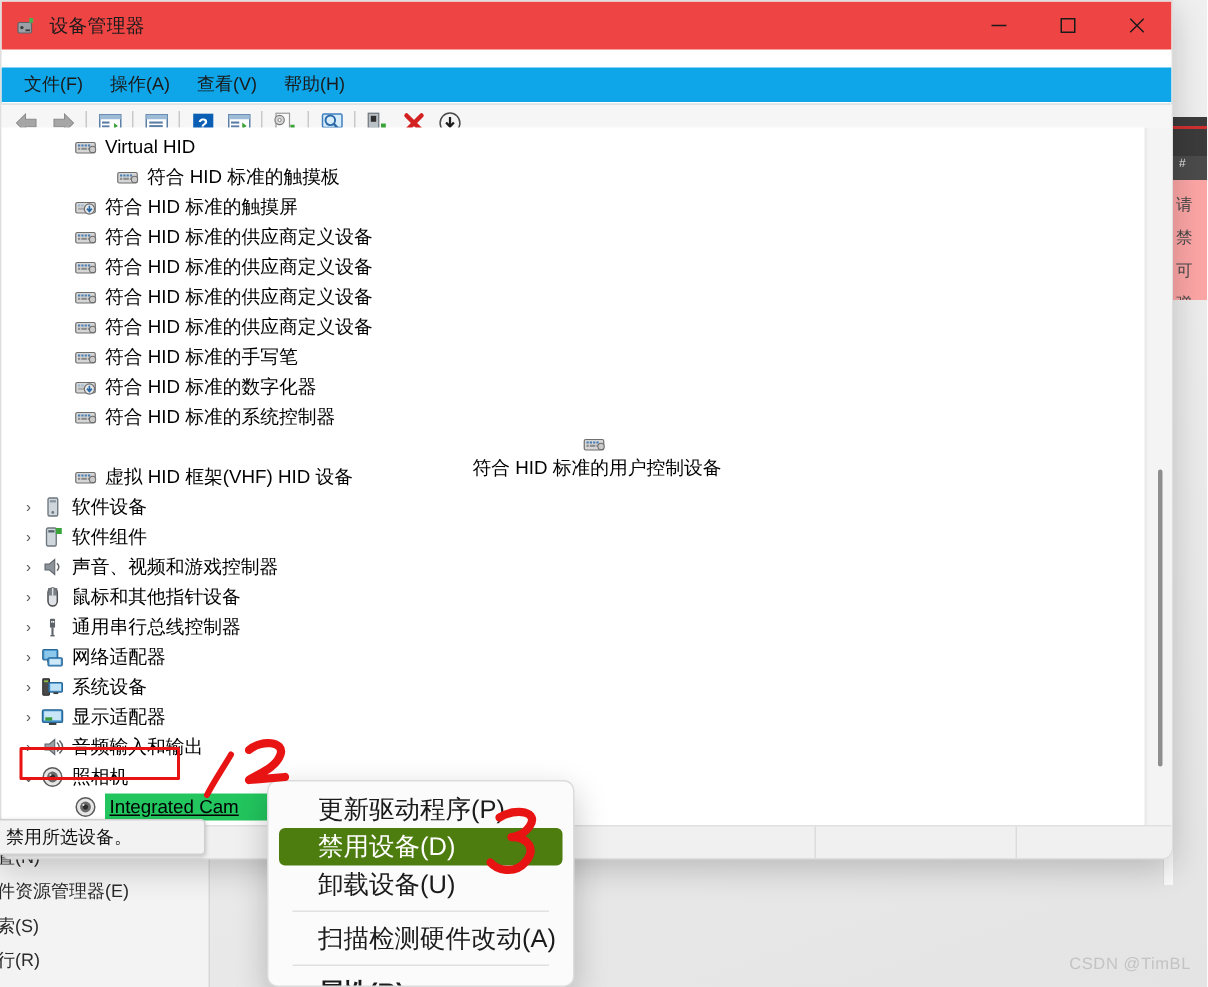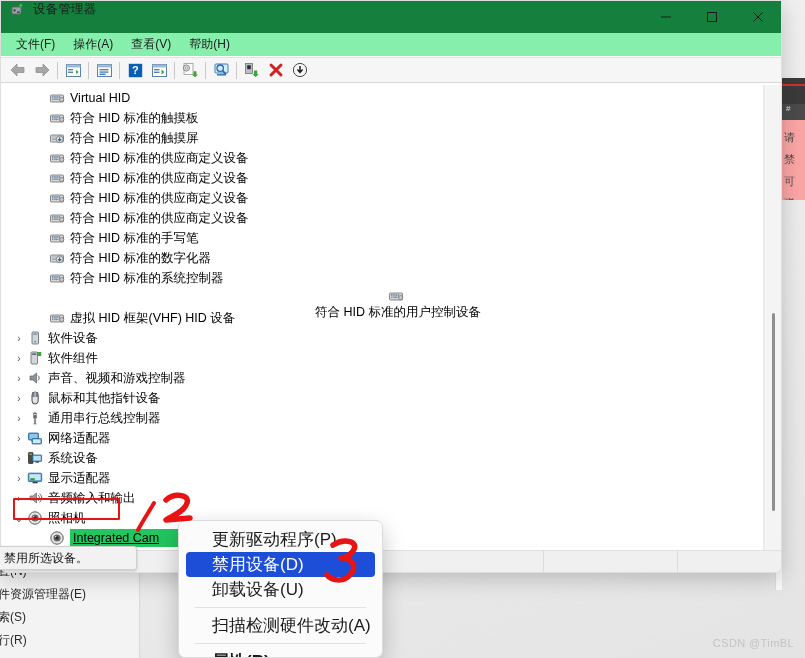--- a/index.html
+++ b/index.html
@@ -48,37 +48,37 @@
   
   .window {
     position:absolute; left:0; top:0; width:782px; height:573px;
     background:#ffffff;
     border:1px solid #dededc;
     border-radius:0 0 7px 7px;
     box-shadow: 0 6px 22px rgba(0,0,0,0.20);
     overflow:hidden;
   }
   .titlebar {
-    height:32px; background:#15803d; display:flex; 
+    height:32px; background:#ef4444; display:flex; align-items:center;
     position:relative;
   }
   .title-icon { width:16px; height:16px; margin-left:8px; position:relative; flex:none;}
   .title-text {
     font-size:12.5px; color:#1b1b1b; margin-left:8px; letter-spacing:.2px;
   }
   .win-buttons { position:absolute; right:0; top:0; height:32px; display:flex; }
   .win-btn {
     width:46px; height:32px; display:flex; align-items:center; justify-content:center;
     font-size:12px; color:#1b1b1b;
   }
   .win-btn svg { display:block; }
 
   .menubar {
-    height:24px; background:#86efac; display:flex; align-items:center;
-    padding-left:6px; border-bottom:1px solid #ffffff;
+    height:24px; background:#0ea5e9; display:flex; align-items:center;
+    padding-left:6px; border-bottom:1px solid #ffffff;margin-top:12px;
   }
   .menu-item {
     font-size:12px; color:#1b1b1b; padding:2px 9px; white-space:nowrap;
   }
   .toolbar {
     height:26px; background:#f6f6f6;
     border-top:1px solid #e2e2e2; border-bottom:1px solid #d6d6d6;
     display:flex; align-items:center; padding-left:5px; gap:0px;
   }
   .tb-btn { width:24px; height:22px; display:flex; align-items:center; justify-content:center; }
@@ -142,21 +142,21 @@
     position:absolute; left:178px; top:520px; width:205px; height:138px;
     background:#fbfbfb; border:1px solid #dcdcdc; border-radius:7px;
     box-shadow:0 8px 22px rgba(0,0,0,.22);
     padding:6px 4px; z-index:60; overflow:hidden;
   }
   .ctxitem {
     height:25px; display:flex; align-items:center;
     padding-left:26px; font-size:17px; color:#1b1b1b;
     border-radius:4px; margin:0 3px;
   }
-  .ctxitem.hi { background:#1d4ed8; color:#ffffff; }
+  .ctxitem.hi { background:#4d7c0f; color:#ffffff; }
   .ctxitem.bold { font-weight:bold; }
   .ctxsep { height:1px; background:#e1e1e1; margin:5px 12px; }
 
   
   .anno { position:absolute; z-index:80; pointer-events:none; }
   .anno-box {
     left:13px; top:498px; width:107px; height:22px;
     border:2px solid #e81313; border-radius:1px;
   }
   .watermark {
@@ -331,21 +331,21 @@
                 <rect x="5.2" y="6.3" width="1.5" height="1.4" fill="#4a7fb5"></rect>
                 <rect x="7.4" y="6.3" width="1.5" height="1.4" fill="#4a7fb5"></rect>
                 <rect x="9.6" y="6.3" width="1.5" height="1.4" fill="#4a7fb5"></rect>
                 <rect x="3" y="8.5" width="1.5" height="1.4" fill="#8b8b8b"></rect>
                 <rect x="5.2" y="8.5" width="3.7" height="1.4" fill="#8b8b8b"></rect>
                 <rect x="9.6" y="8.5" width="1.5" height="1.4" fill="#8b8b8b"></rect>
                 <circle cx="12.7" cy="9.6" r="2.1" fill="#c9c9c9" stroke="#6f6f6f" stroke-width="0.7"></circle>
               </svg></span>
             <span class="lbl">Virtual HID</span>
           </div>
-          <div class="row" style="padding-left: 32px;">
+          <div class="row" style="padding-left: 44px; margin-left: 16px;">
             <span class="chev"></span>
             <span class="ico"><svg width="16" height="16" viewBox="0 0 16 16">
                 <rect x="1.5" y="5" width="13" height="7" rx="1" fill="#d6d6d6" stroke="#6f6f6f" stroke-width="0.8"></rect>
                 <rect x="3" y="6.3" width="1.5" height="1.4" fill="#4a7fb5"></rect>
                 <rect x="5.2" y="6.3" width="1.5" height="1.4" fill="#4a7fb5"></rect>
                 <rect x="7.4" y="6.3" width="1.5" height="1.4" fill="#4a7fb5"></rect>
                 <rect x="9.6" y="6.3" width="1.5" height="1.4" fill="#4a7fb5"></rect>
                 <rect x="3" y="8.5" width="1.5" height="1.4" fill="#8b8b8b"></rect>
                 <rect x="5.2" y="8.5" width="3.7" height="1.4" fill="#8b8b8b"></rect>
                 <rect x="9.6" y="8.5" width="1.5" height="1.4" fill="#8b8b8b"></rect>

